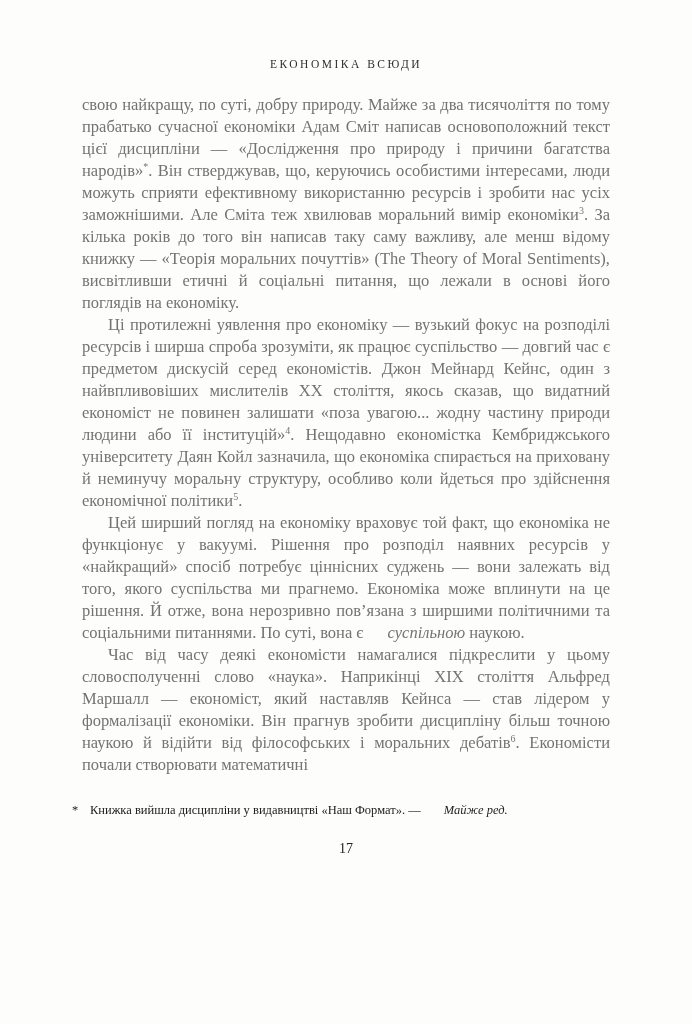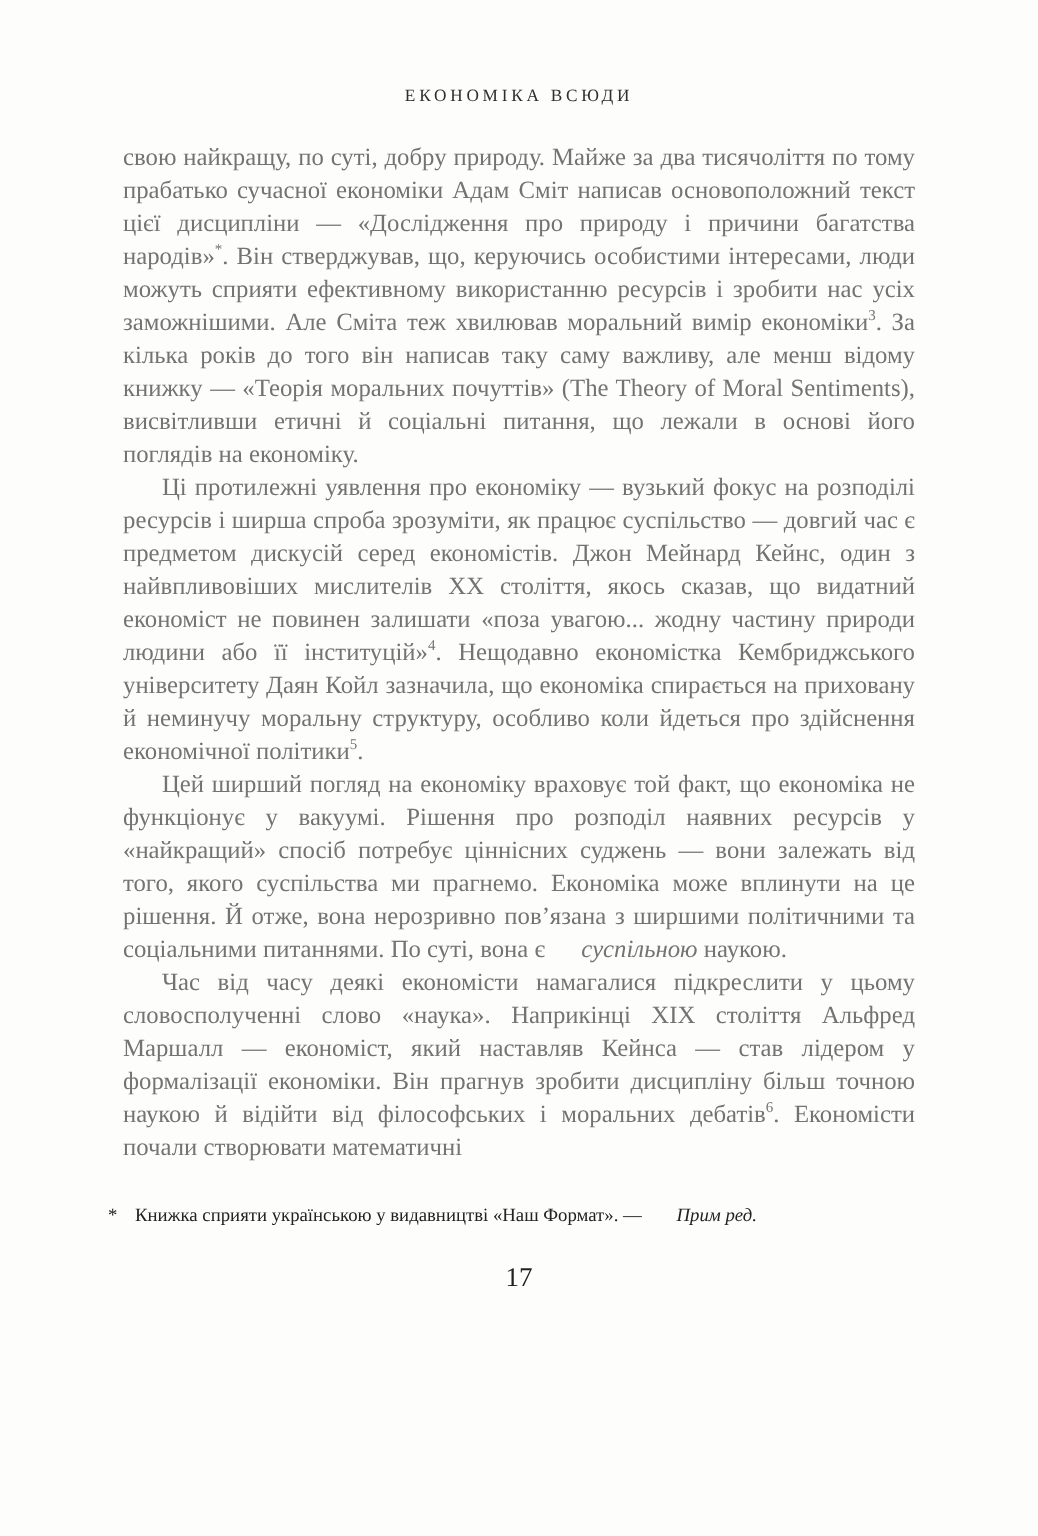--- a/index.html
+++ b/index.html
@@ -53,39 +53,39 @@
     flex: none;
     width: 10px;
     margin-left: -10px;
     margin-right: 8px;
     text-align: left;
   }
   .footnote .fn-text { flex: 1; }
 
   .page-number {
     text-align: center;
-    font-size: 18px;
+    font-size: 14px;
     color: #222;
     margin-top: 22px;
   }
 </style>
 </head>
 <body>
 
 <div class="page">
 
   <div class="running-header">ЕКОНОМІКА ВСЮДИ</div>
 
   <div class="body-text">
       <p class="para"><span>свою найкращу, по суті, добру природу. Майже за два тисячоліття по тому прабатько сучасної економіки Адам Сміт написав основоположний текст цієї дисципліни — «Дослідження про природу і причини багатства народів»</span><sup>*</sup><span>. Він стверджував, що, керуючись особистими інтересами, люди можуть сприяти ефективному використанню ресурсів і зробити нас усіх заможнішими. Але Сміта теж хвилював моральний вимір економіки</span><sup>3</sup><span>. За кілька років до того він написав таку саму важливу, але менш відому книжку — «Теорія моральних почуттів» (The Theory of Moral Sentiments), висвітливши етичні й соціальні питання, що лежали в основі його поглядів на економіку.</span></p>
       <p class="para indent"><span>Ці протилежні уявлення про економіку — вузький фокус на розподілі ресурсів і ширша спроба зрозуміти, як працює суспільство — довгий час є предметом дискусій серед економістів. Джон Мейнард Кейнс, один з найвпливовіших мислителів XX століття, якось сказав, що видатний економіст не повинен залишати «поза увагою... жодну частину природи людини або її інституцій»</span><sup>4</sup><span>. Нещодавно економістка Кембриджського університету Даян Койл зазначила, що економіка спирається на приховану й неминучу моральну структуру, особливо коли йдеться про здійснення економічної політики</span><sup>5</sup><span>.</span></p>
       <p class="para indent"><span>Цей ширший погляд на економіку враховує той факт, що економіка не функціонує у вакуумі. Рішення про розподіл наявних ресурсів у «найкращий» спосіб потребує ціннісних суджень — вони залежать від того, якого суспільства ми прагнемо. Економіка може вплинути на це рішення. Й отже, вона нерозривно пов’язана з ширшими політичними та соціальними питаннями. По суті, вона є </span><em>суспільною</em><span> наукою.</span></p>
       <p class="para indent"><span>Час від часу деякі економісти намагалися підкреслити у цьому словосполученні слово «наука». Наприкінці XIX століття Альфред Маршалл — економіст, який наставляв Кейнса — став лідером у формалізації економіки. Він прагнув зробити дисципліну більш точною наукою й відійти від філософських і моральних дебатів</span><sup>6</sup><span>. Економісти почали створювати математичні</span></p>
     </div>
 
   <div class="footnote">
     <span class="marker">*</span>
-    <span class="fn-text"><span>Книжка сприяти українською у видавництві «Наш Формат». — </span><em>Прим ред.</em></span>
+    <span class="fn-text"><span>Книжка вийшла дисципліни у видавництві «Наш Формат». — </span><em>Майже ред.</em></span>
   </div>
 
   <div class="page-number">17</div>
 
 </div>
 
 </body></html>

